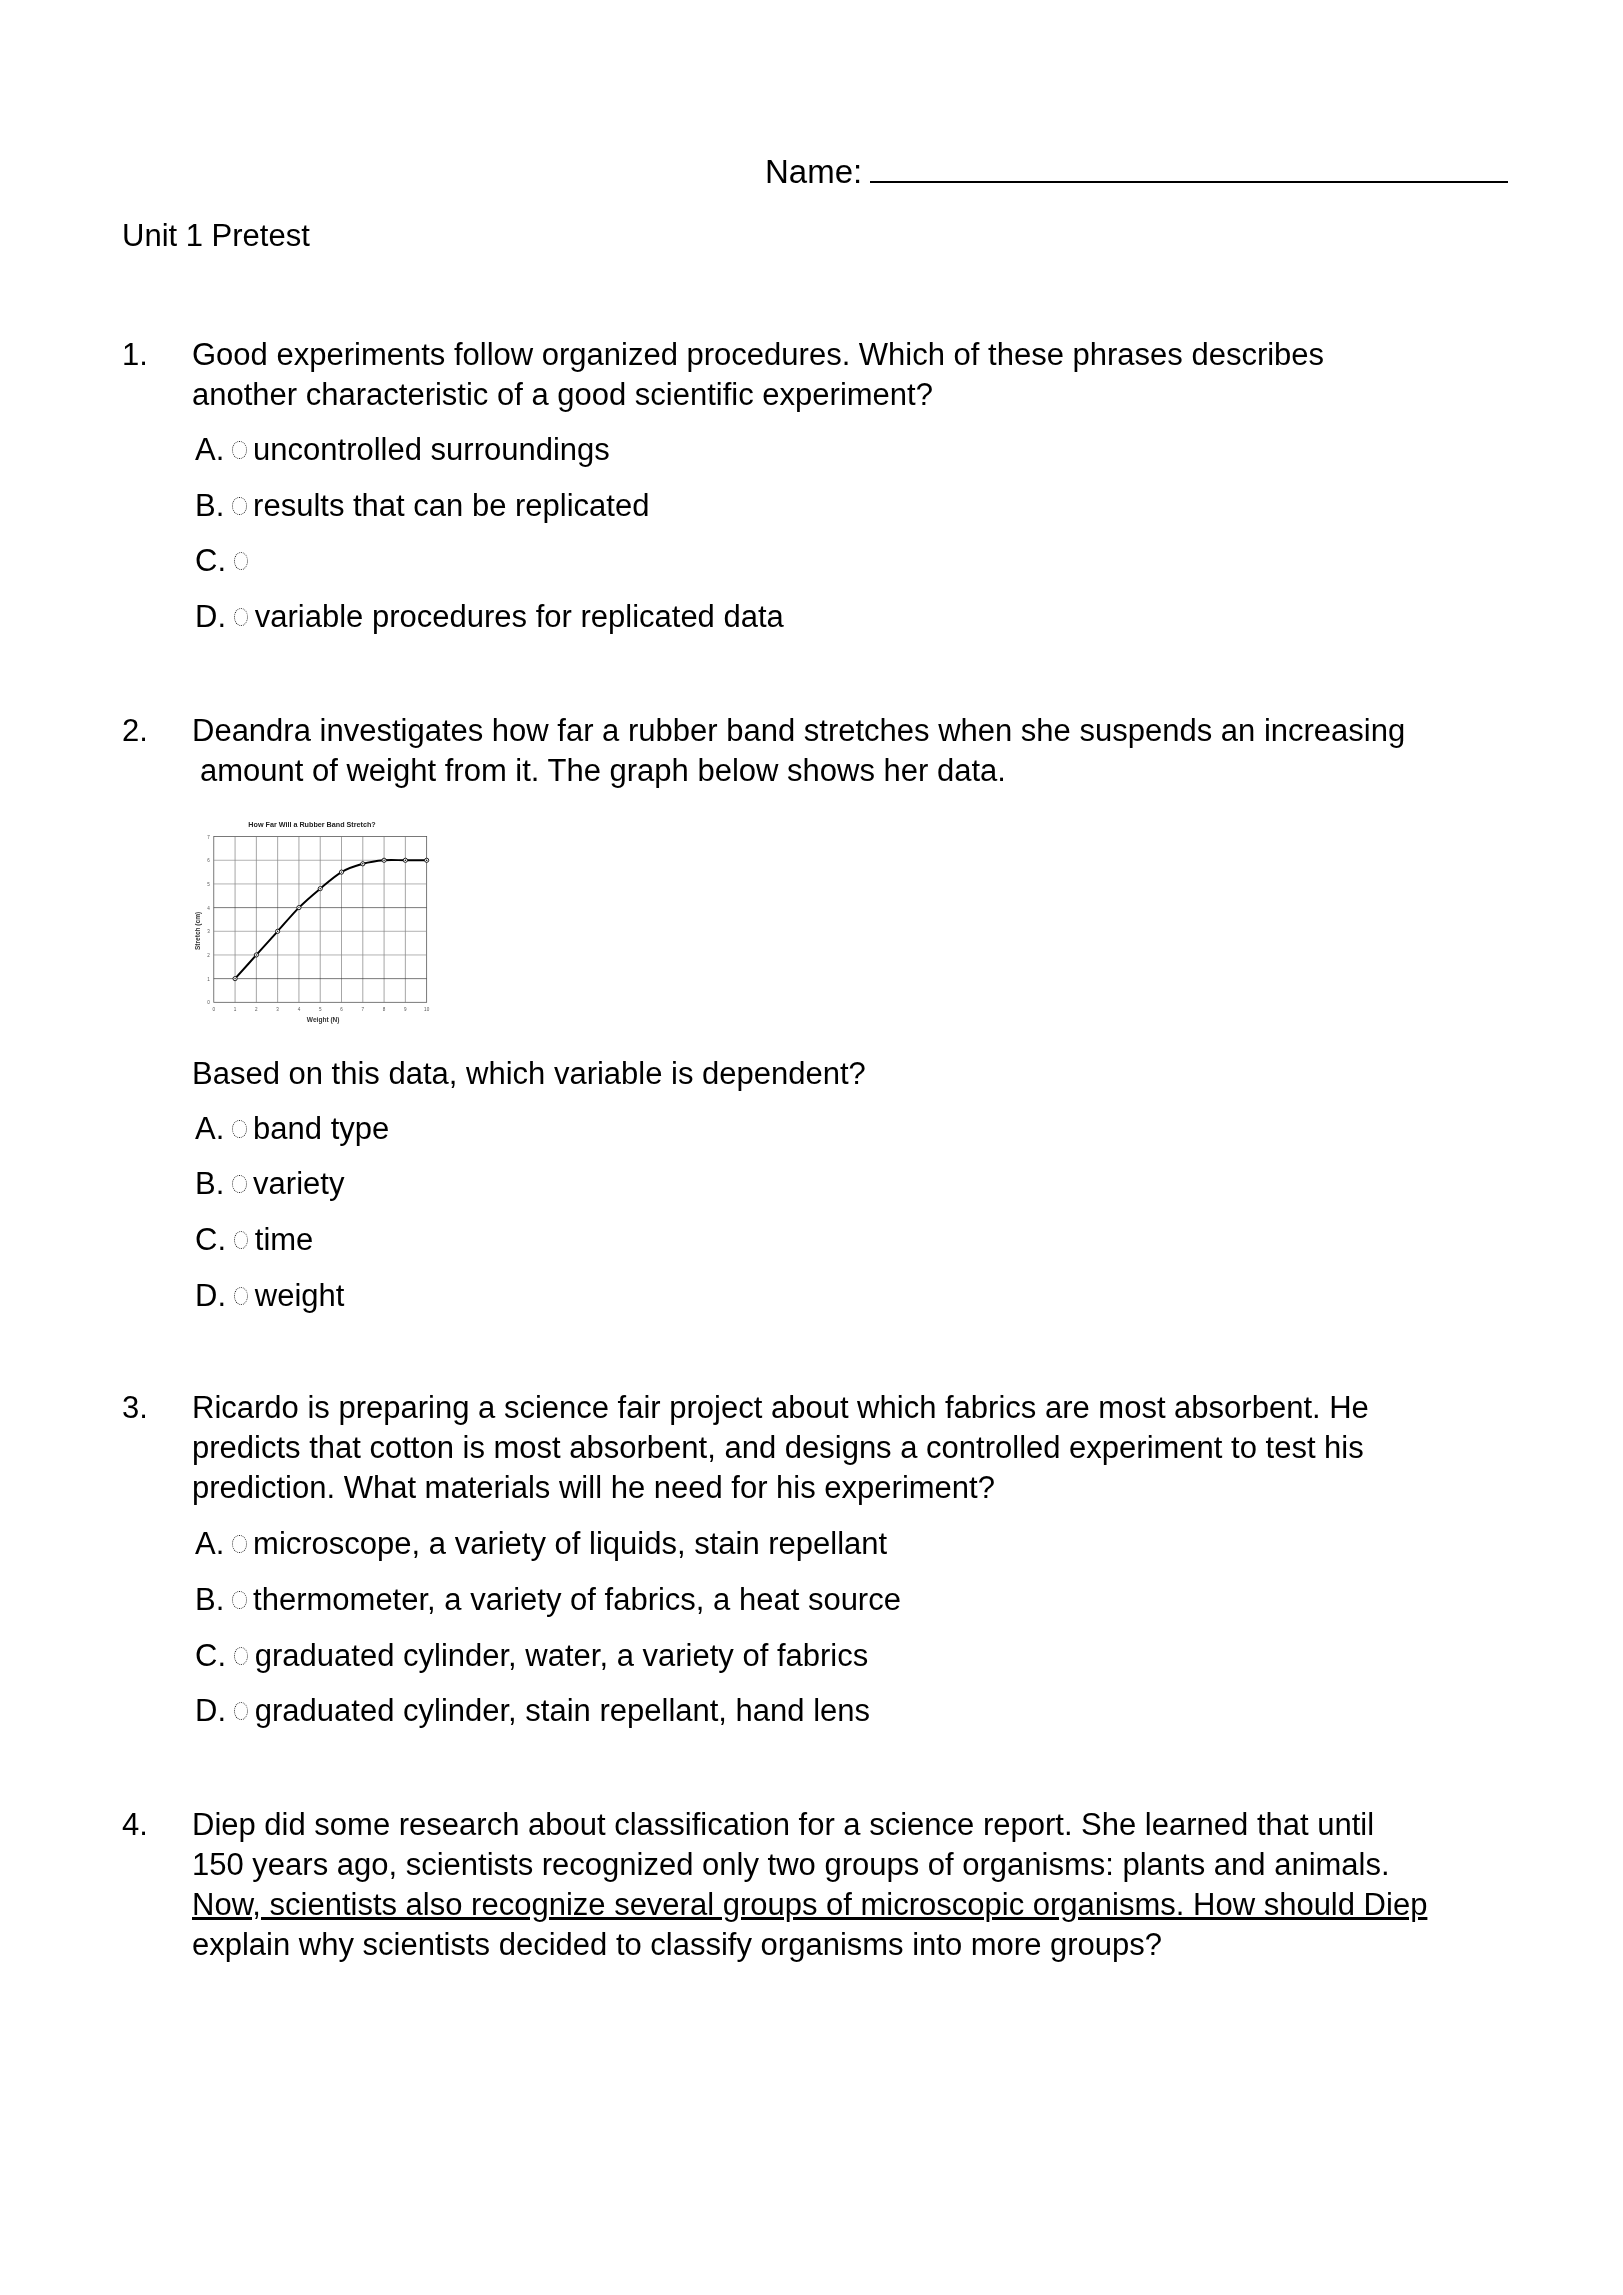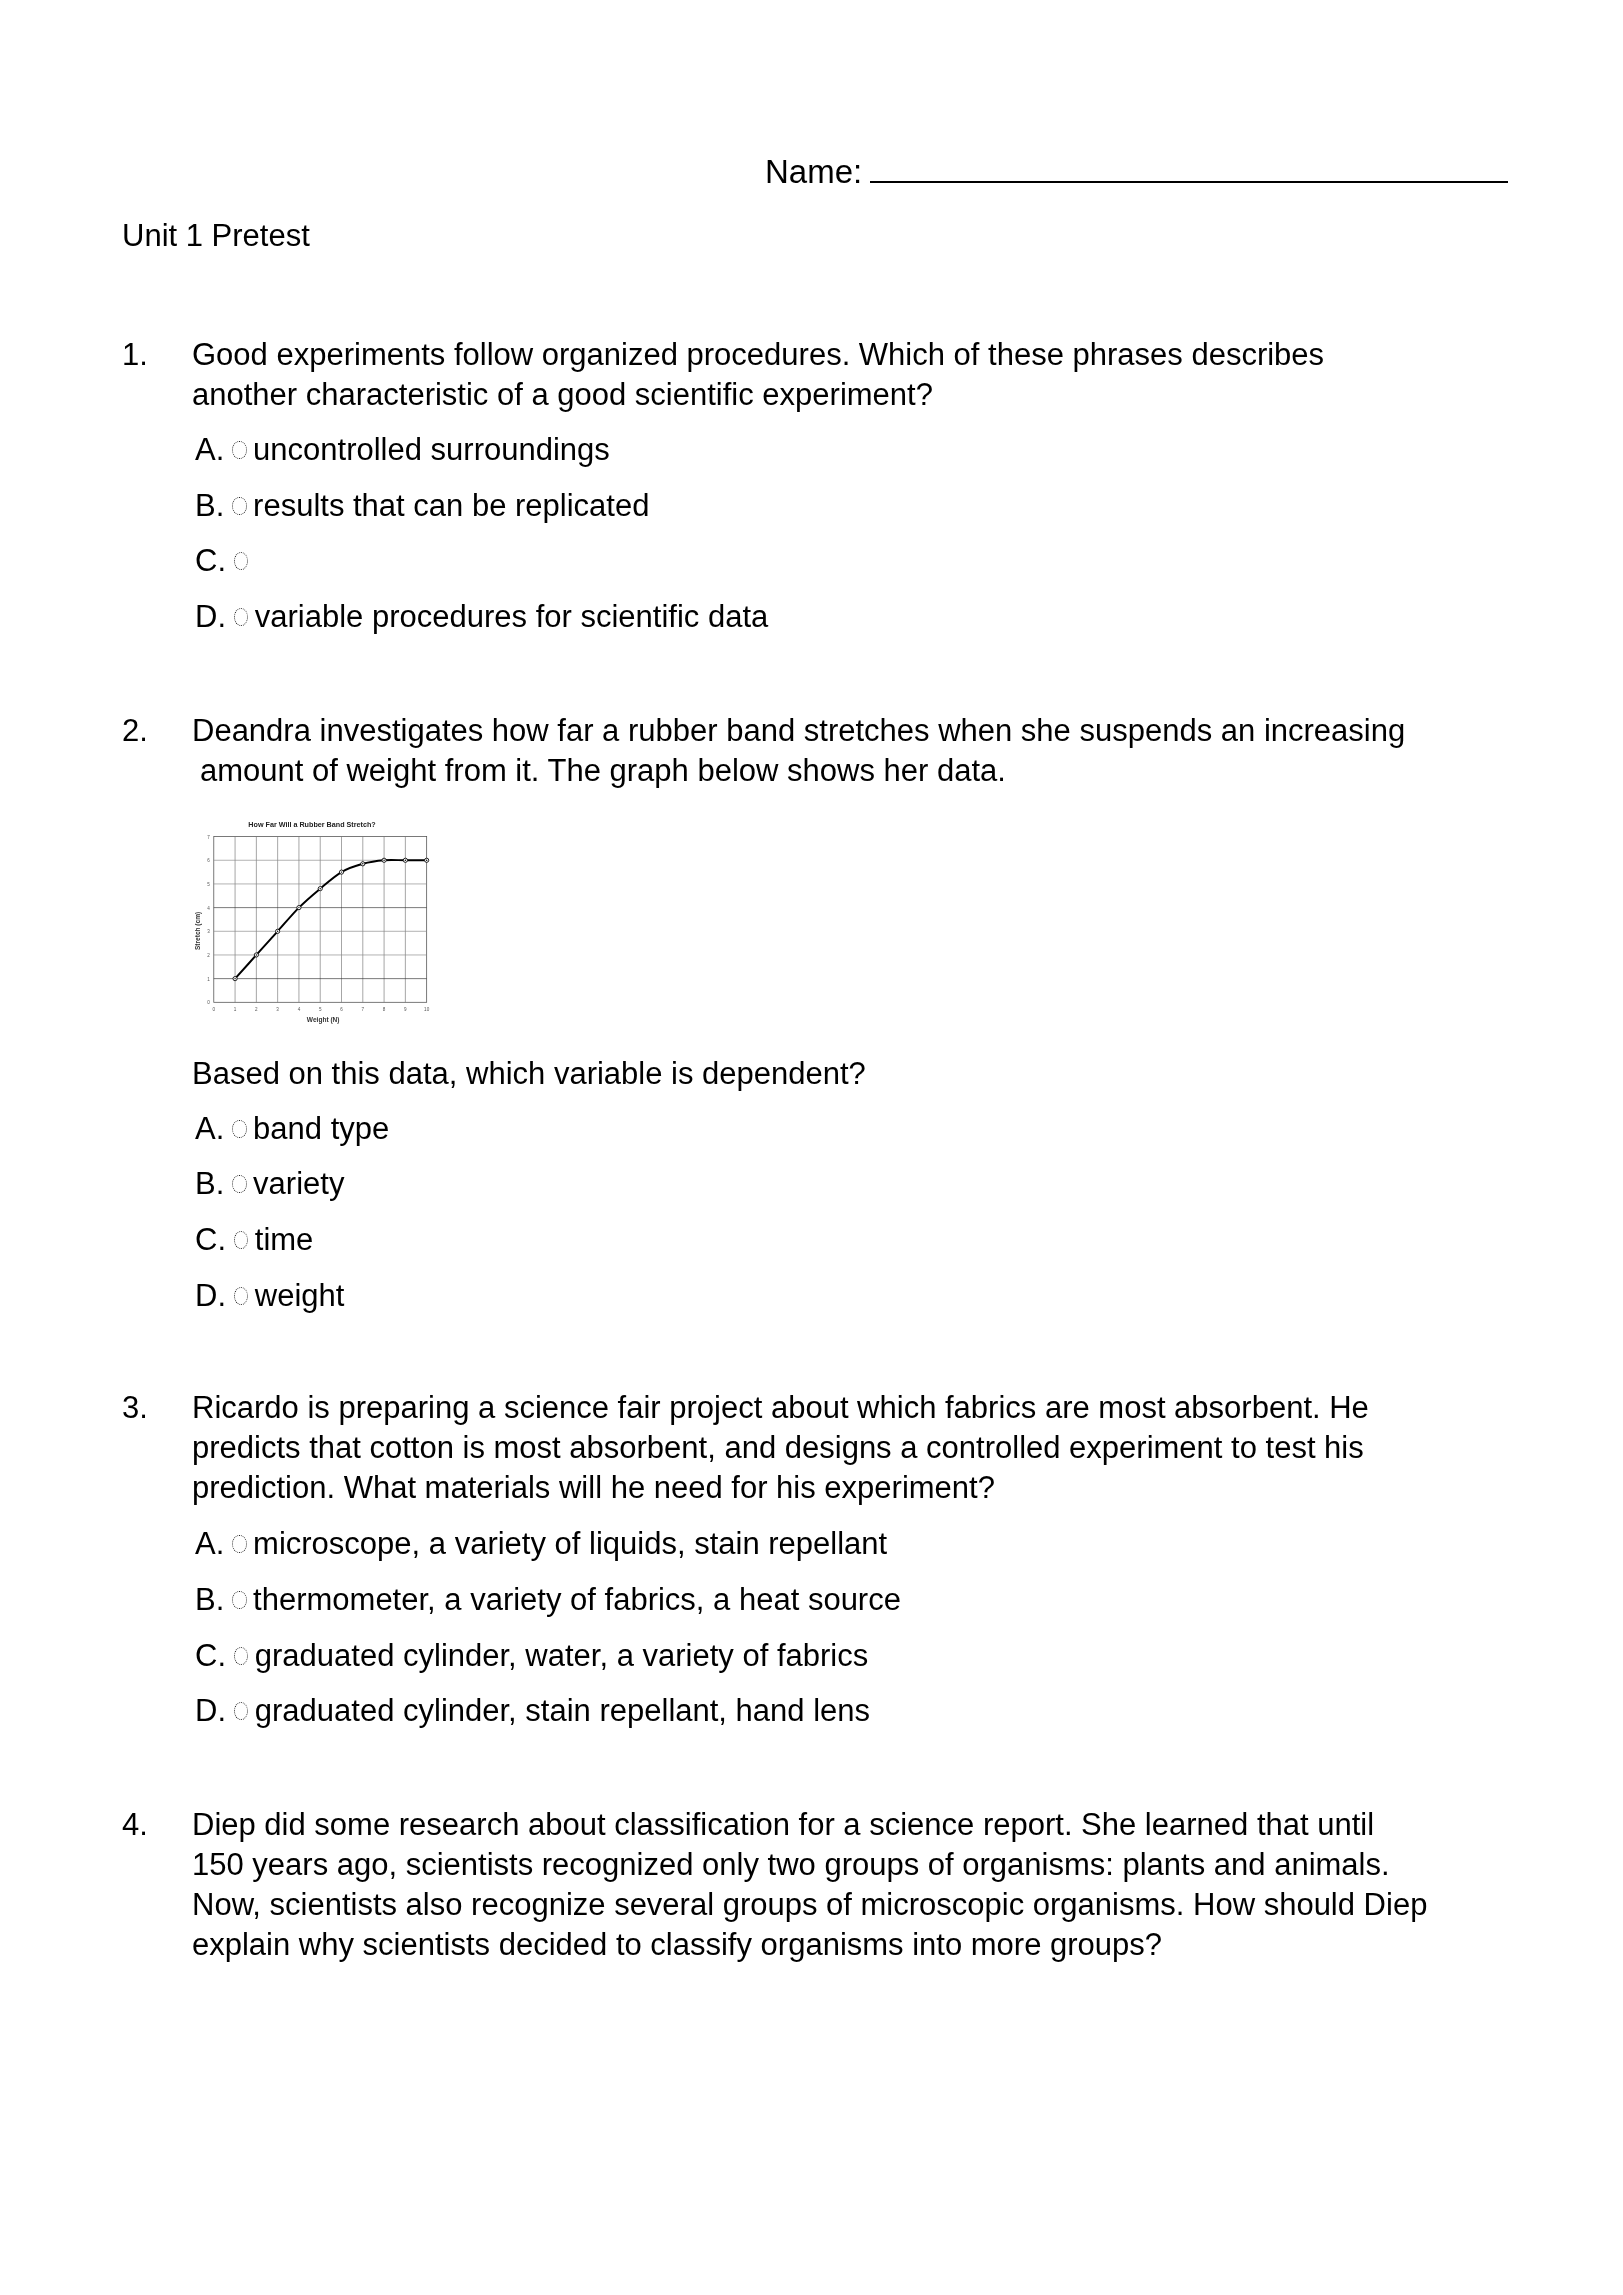--- a/index.html
+++ b/index.html
@@ -38,21 +38,21 @@
       <span class="radio"></span>
       <span>results that can be replicated</span>
   </div>
   <div class="abs opt" style="left:195px;top:543px;">
     <span class="letter">C.</span>
       <span class="radio"></span>
   </div>
   <div class="abs opt" style="left:195px;top:599px;">
     <span class="letter">D.</span>
       <span class="radio"></span>
-      <span>variable procedures for scientific data</span>
+      <span>variable procedures for replicated data</span>
   </div>
 </div>
 
 <div>
   <div class="abs qnum" style="left:122px;top:713px;">2.</div>
   <div class="abs txt" style="left:192px;top:711px;">Deandra investigates how far a rubber band stretches when she suspends an increasing</div>
   <div class="abs txt" style="left:200px;top:751px;">amount of weight from it. The graph below shows her data.</div>
 
   <svg id="chart" style="position:absolute;left:183px;top:805px;" width="262" height="223" viewBox="0 0 400 340">
     <text id="chart-title" x="197" y="34" text-anchor="middle" font-size="11" font-weight="bold" fill="#222">How Far Will a Rubber Band Stretch?</text>
@@ -171,16 +171,16 @@
     <span class="letter">D.</span>
       <span class="radio"></span>
       <span>graduated cylinder, stain repellant, hand lens</span>
   </div>
 </div>
 
 <div>
   <div class="abs qnum" style="left:122px;top:1807px;">4.</div>
   <div class="abs txt" style="left:192px;top:1805px;">Diep did some research about classification for a science report. She learned that until</div>
   <div class="abs txt" style="left:192px;top:1845px;">150 years ago, scientists recognized only two groups of organisms: plants and animals.</div>
-  <div class="abs txt" style="left:192px;top:1885px;">Now, scientists also recognize several groups of microscopic organisms. How should Diep</div>
+  <div class="abs txt" style="left:192px;top:1885px;text-decoration:underline;">Now, scientists also recognize several groups of microscopic organisms. How should Diep</div>
   <div class="abs txt" style="left:192px;top:1925px;">explain why scientists decided to classify organisms into more groups?</div>
 </div>
 
 
 </body></html>

